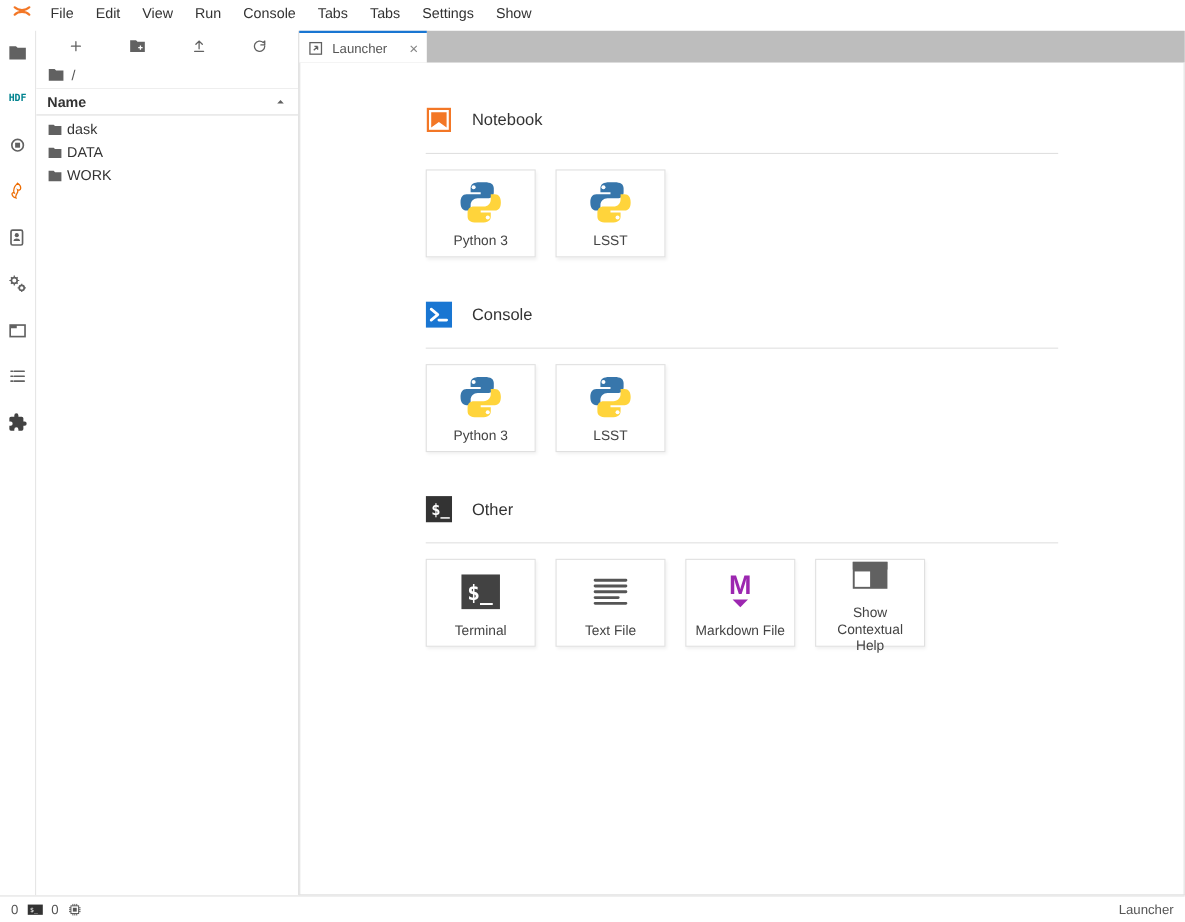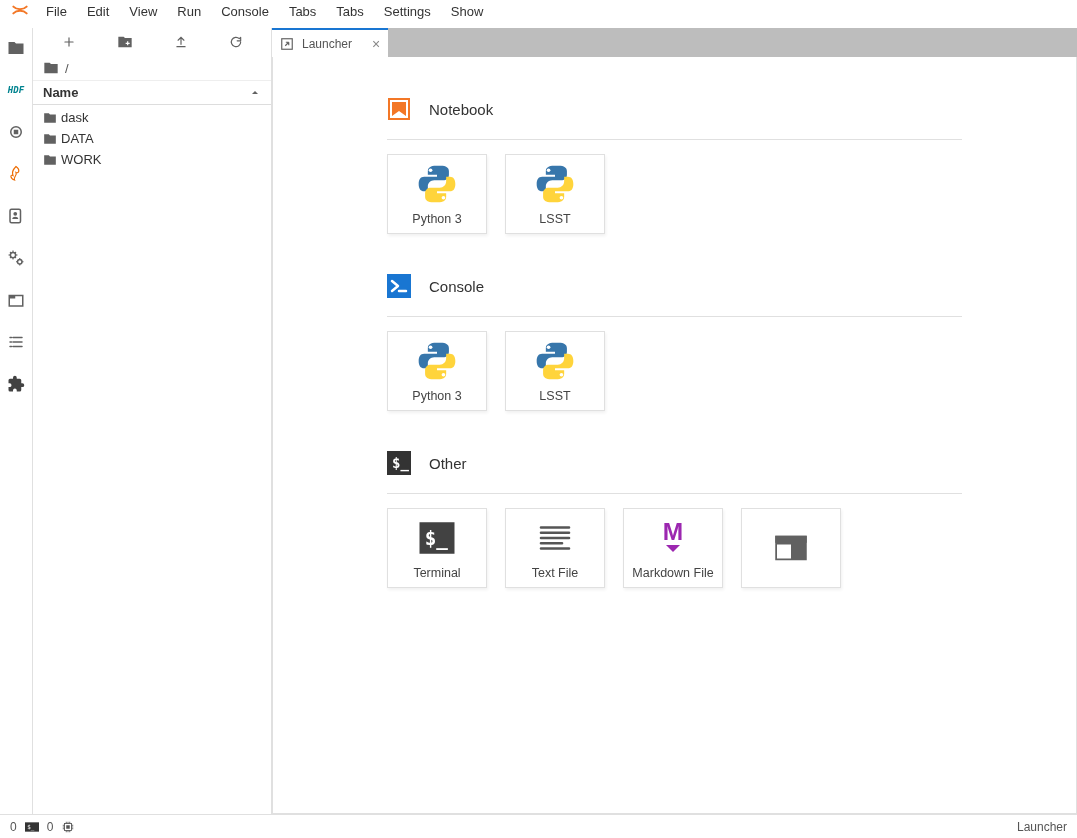--- a/index.html
+++ b/index.html
@@ -43,21 +43,21 @@
     border-right: 1px solid #e0e0e0;
     display: flex;
     flex-direction: column;
     align-items: center;
     padding-top: 10px;
     gap: 22px;
   }
   .activitybar .icon {
     width: 20px; height: 20px;
     color: #616161;
-    display: flex; align-items: center; justify-content: center; font-style: italic;
+    display: flex; align-items: center; justify-content: center;
   }
   .activitybar .icon.hdf { color: #00838f; font-weight: bold; font-size: 9px; font-family: monospace; }
   .activitybar .icon.firefly { color: #ed6c02; }
   .sidebar {
     width: 239px;
     background: #fff;
     border-right: 1px solid #e0e0e0;
     display: flex;
     flex-direction: column;
   }
@@ -446,20 +446,21 @@
             <span class="card-label">Markdown File</span>
           </div>
           <div class="card">
             <span class="card-icon">
               <svg viewBox="0 0 48 48" width="42" height="42">
                   <rect x="6" y="10" width="36" height="28" fill="#616161"></rect>
                   <rect x="6" y="10" width="36" height="8" fill="#616161"></rect>
                   <rect x="8" y="20" width="16" height="16" fill="#fff"></rect>
                 </svg>
             </span>
+            <span class="card-label">Show Contextual Help</span>
           </div>
         </div>
       </div>
 
     </div>
   </div>
 </div>
 
 <div class="statusbar">
   <div class="left">

